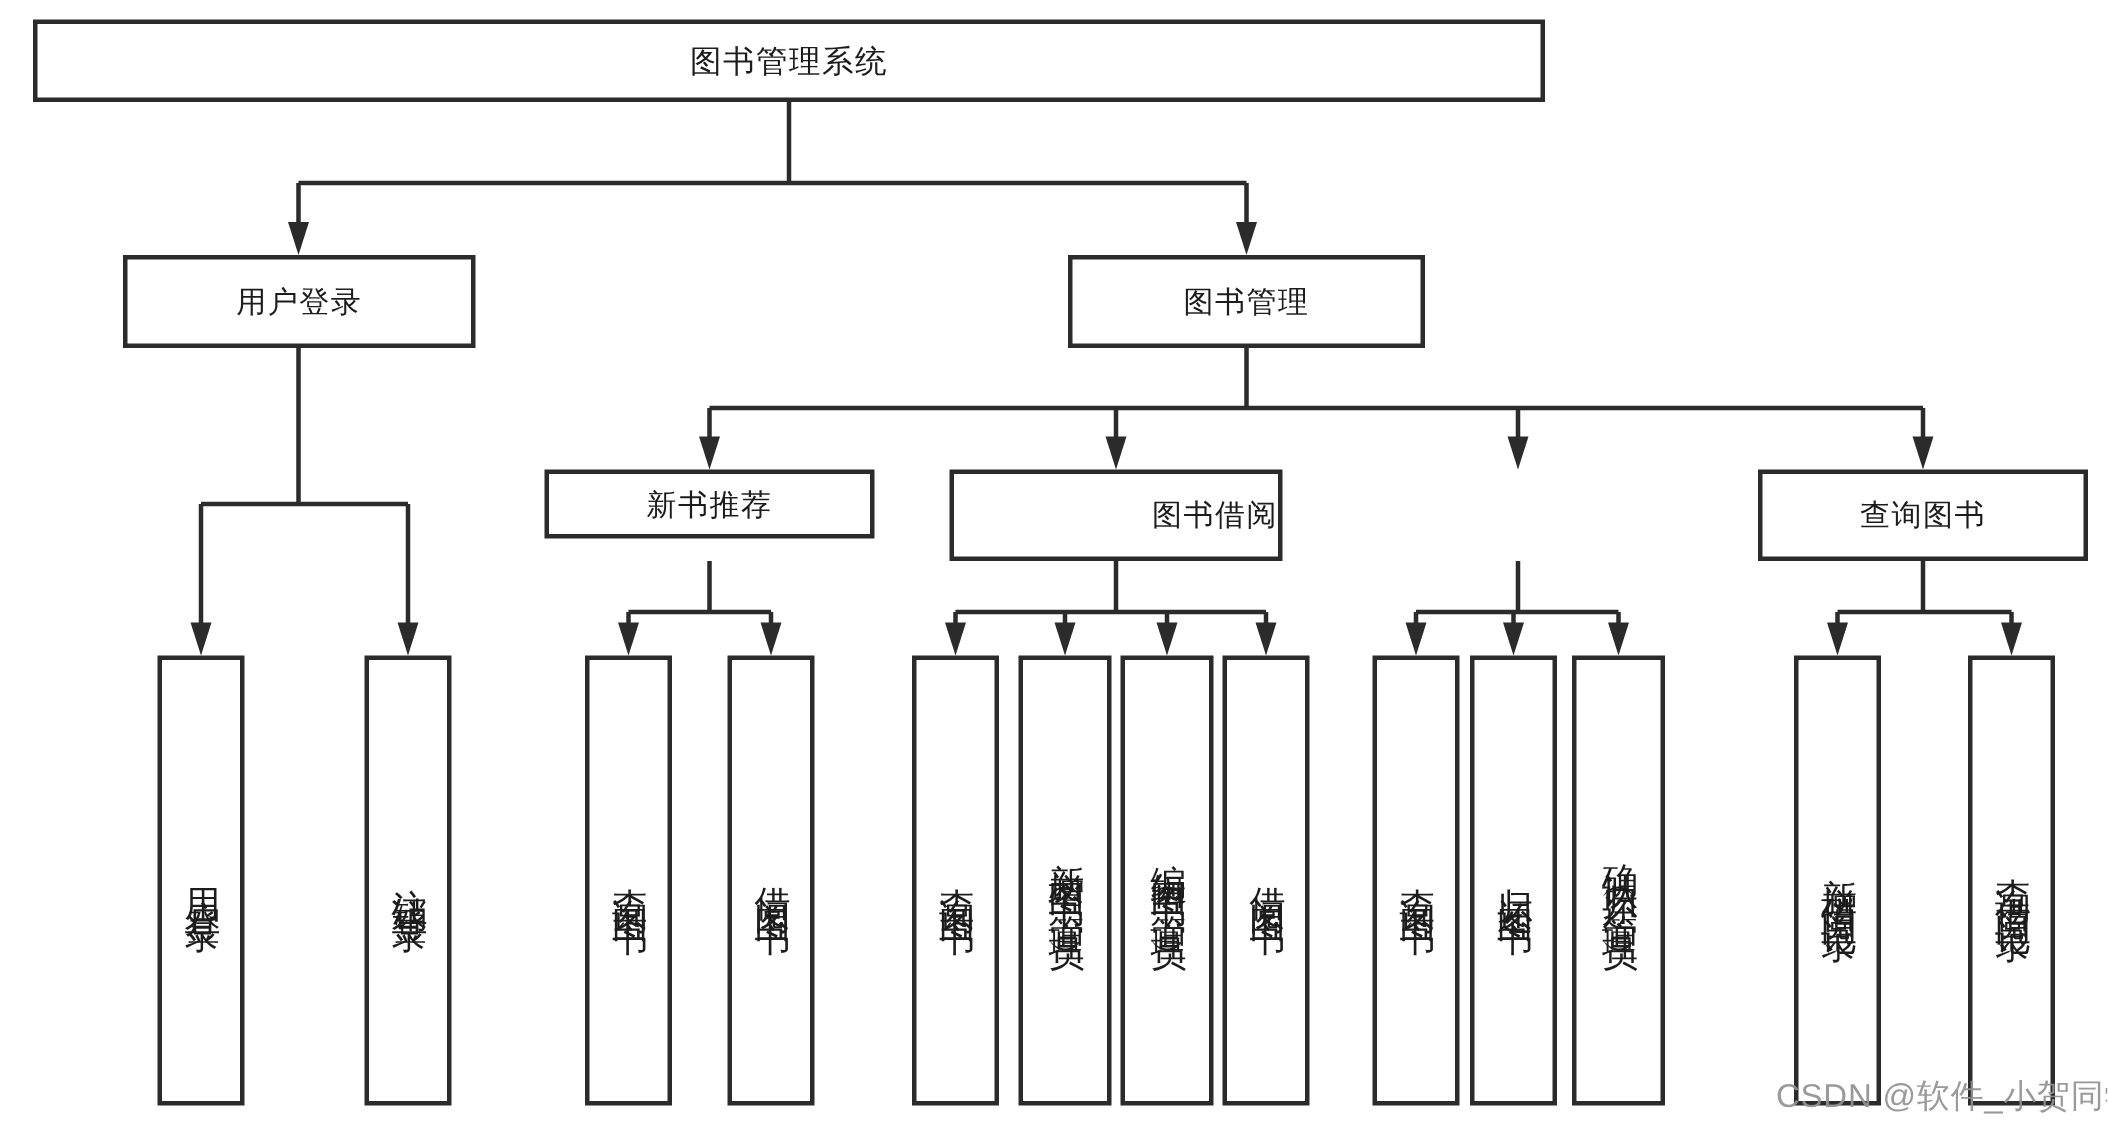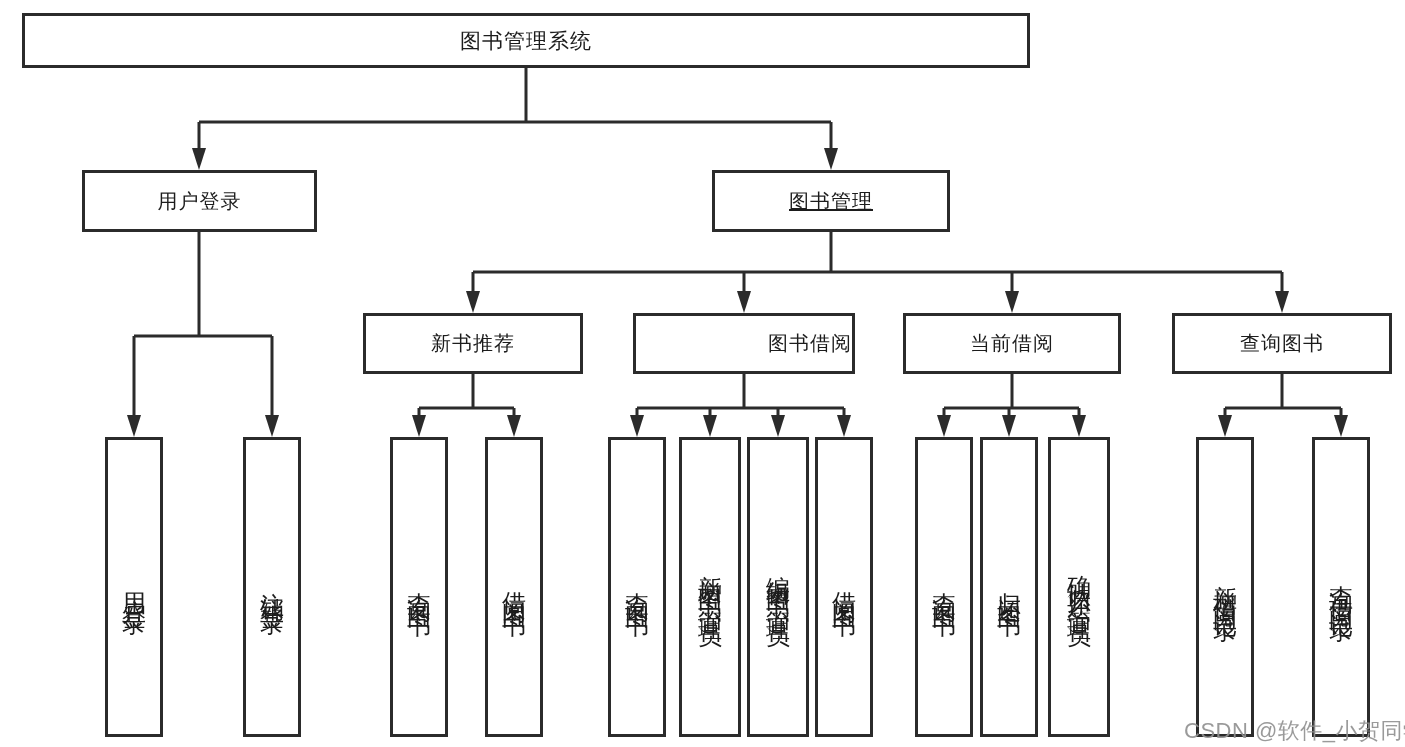--- a/index.html
+++ b/index.html
@@ -103,32 +103,29 @@
     </g>
   </svg>
 
   <div class="node hbox root" style="left:22px; top:13px; width:1008px; height:55px;">
     <span>图书管理系统</span>
   </div>
 
   <div class="node hbox" style="left:82px; top:170px; width:235px; height:62px;">
     <span>用户登录</span>
   </div>
-  <div class="node hbox" style="left:712px; top:170px; width:238px; height:62px;text-decoration:underline;">
+  <div class="node hbox" style="left:712px; top:170px; width:238px; height:62px;">
     <span>图书管理</span>
   </div>
 
-  <div class="node hbox" style="left:363px; top:313px; width:220px; height:61px;">
+  <div class="node hbox" style="left:363px; top:313px; width:220px; height:46px;">
     <span>新书推荐</span>
   </div>
   <div class="node hbox" style="left:633px; top:313px; width:222px; height:61px;justify-content:flex-end;">
     <span>图书借阅</span>
-  </div>
-  <div class="node hbox" style="left:903px; top:313px; width:218px; height:61px;">
-    <span>当前借阅</span>
   </div>
   <div class="node hbox" style="left:1172px; top:313px; width:220px; height:61px;">
     <span>查询图书</span>
   </div>
 
   <div class="node leaf" style="left:105px; top:437px; width:58px; height:300px;">
     <span>用户登录</span>
   </div>
   <div class="node leaf" style="left:243px; top:437px; width:58px; height:300px;">
     <span>注销登录</span>

